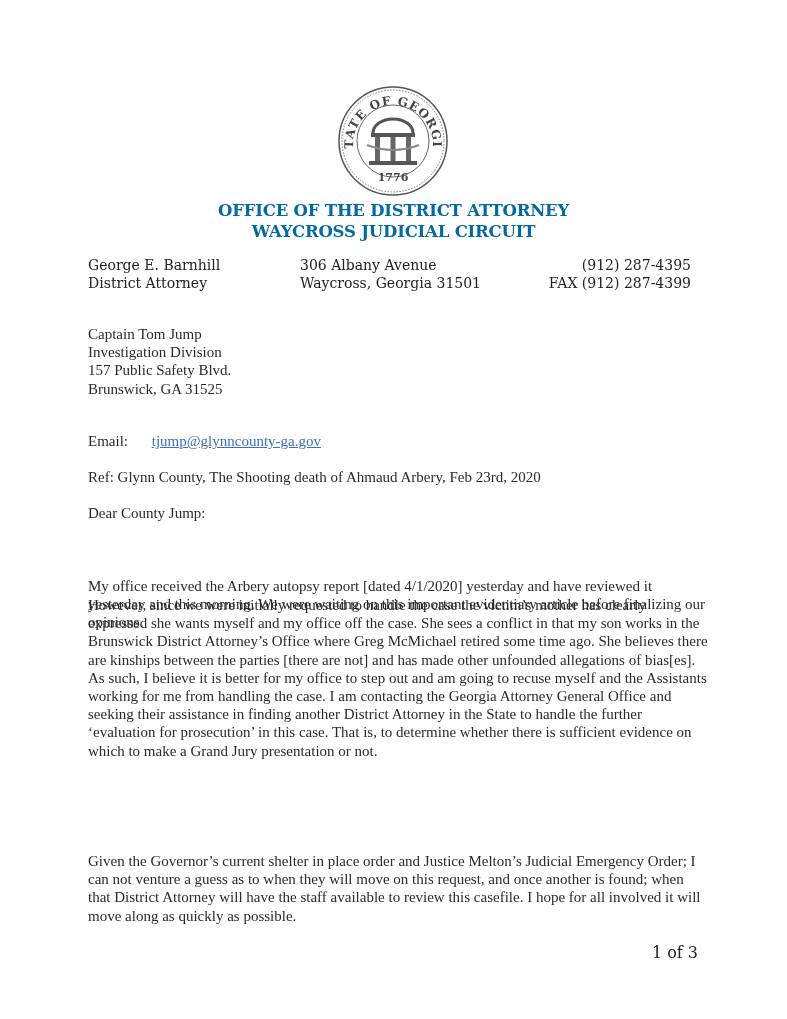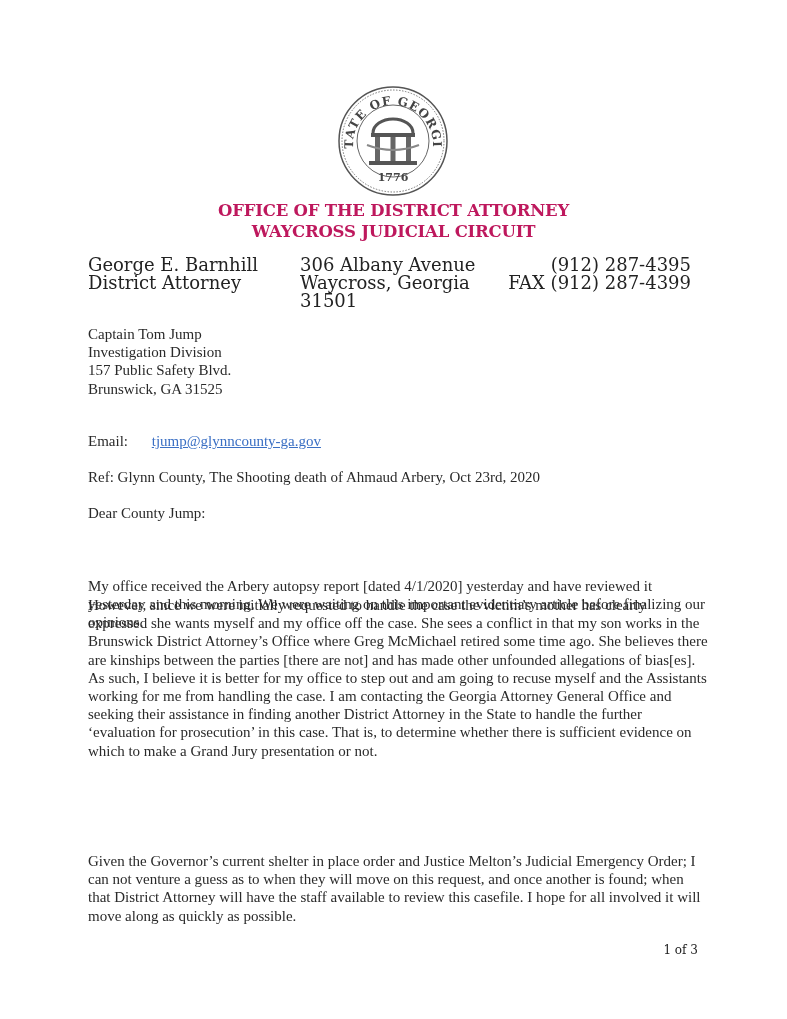--- a/index.html
+++ b/index.html
@@ -5,27 +5,27 @@
   html, body { margin: 0; padding: 0; }
   body {
     width: 787px; height: 1019px; background: #ffffff; position: relative; overflow: hidden;
     color: #1e1e1e;
   }
   .seal {
     position: absolute; left: 337px; top: 85px; width: 112px; height: 112px;
   }
   .letterhead {
     position: absolute; left: 0; width: 787px; text-align: center;
-    font-family: "DejaVu Serif", serif; font-weight: bold; color: #be185d;
+    font-family: "DejaVu Serif", serif; font-weight: bold; color: #0369a1;
     font-size: 16.5px; letter-spacing: -0.2px;
   }
   .lh1 { top: 201px; }
   .lh2 { top: 222px; }
   .hdr {
-    position: absolute; font-family: "DejaVu Serif", serif; font-size: 18px; color: #222;
+    position: absolute; font-family: "DejaVu Serif", serif; font-size: 14px; color: #222;
     line-height: 18px;
   }
   .hdr-left { left: 88px; top: 256px; }
   .hdr-mid { left: 300px; top: 256px; width: 190px; }
   .hdr-right { right: 96px; top: 256px; text-align: right; }
   .body-text {
     position: absolute; left: 88px; width: 620px;
     font-family: "Liberation Serif", serif; font-size: 15px; line-height: 18.2px; color: #2a2a2a;
   }
   .addr { top: 325px; }
@@ -34,21 +34,21 @@
   .email .lbl { display: inline-block; width: 60px; }
   .email a { color: #3a6fc4; text-decoration: underline; }
   .ref { top: 468px; white-space: nowrap; }
   .salutation { top: 504px; }
   .para { text-align: left; }
   .p1 { top: 541px; margin-top: 36px; }
   .p2 { top: 596px; }
   .p3 { top: 852px; }
   .page-num {
     position: absolute; right: 89px; top: 943px;
-    font-family: "DejaVu Serif", serif; font-size: 12px; color: #222;
+    font-family: "DejaVu Serif", serif; font-size: 16px; color: #222;
   }
 </style>
 </head>
 <body>
 
 <div class="seal">
   <svg width="112" height="112" viewBox="0 0 112 112">
     <circle cx="56" cy="56" r="54" fill="none" stroke="#555" stroke-width="1.5"></circle>
     <circle cx="56" cy="56" r="51" fill="none" stroke="#777" stroke-width="1" stroke-dasharray="1.5 1.5"></circle>
     <circle cx="56" cy="56" r="36" fill="none" stroke="#666" stroke-width="1"></circle>
@@ -90,21 +90,21 @@
   <div>Investigation Division</div>
   <div>157 Public Safety Blvd.</div>
   <div>Brunswick,  GA  31525</div>
 </div>
 
 <div class="body-text email">
   <span class="lbl">Email:</span>
   <a>tjump@glynncounty-ga.gov</a>
 </div>
 
-<div class="body-text ref">Ref: Glynn County, The Shooting death of Ahmaud Arbery,  Oct 23rd, 2020</div>
+<div class="body-text ref">Ref: Glynn County, The Shooting death of Ahmaud Arbery,  Feb 23rd, 2020</div>
 
 <div class="body-text salutation">Dear County Jump:</div>
 
 <div class="body-text para p1">My office received the Arbery autopsy report [dated 4/1/2020] yesterday and have reviewed it yesterday and this morning.   We were waiting on this important evidentiary article before finalizing our opinions.</div>
 <div class="body-text para p2">However, since we were initially requested to handle the case the victim’s mother has clearly expressed she wants myself and my office off  the case.  She sees a conflict in that my son works in the Brunswick District Attorney’s Office where Greg McMichael retired some time ago.  She believes there are kinships between the parties [there are not] and has made other unfounded allegations of bias[es].   As such, I believe it is better for my office to step out and am going to recuse myself and the Assistants working for me from handling the case.   I am contacting the Georgia Attorney General Office and seeking  their assistance in finding another District Attorney in the State to handle the further ‘evaluation for prosecution’ in this case.   That is,  to determine whether there is sufficient evidence on which to make a Grand Jury presentation or not.</div>
 <div class="body-text para p3">Given the Governor’s current shelter in place order and Justice Melton’s Judicial Emergency Order;  I can not venture a guess as to when they will move on this request, and once another is found;  when that District Attorney will have the staff available to review this casefile.  I hope for all involved it will move along as quickly as possible.</div>
 
 <div class="page-num">1 of 3</div>
 
 </body></html>

